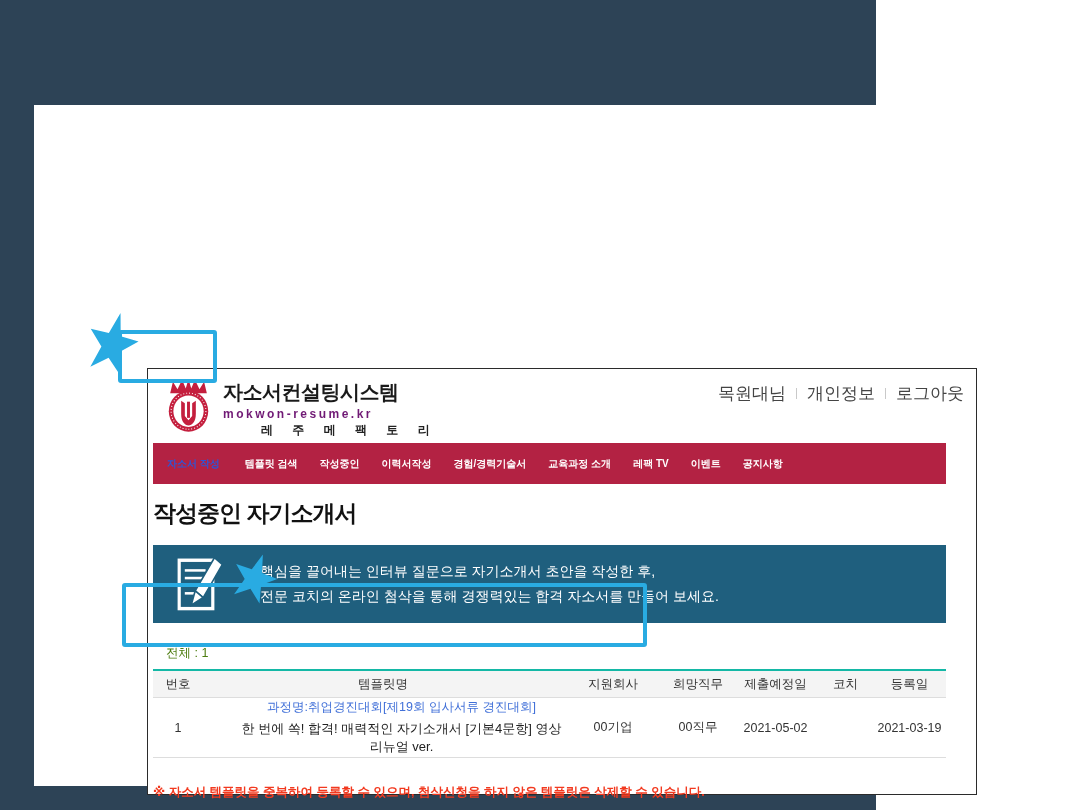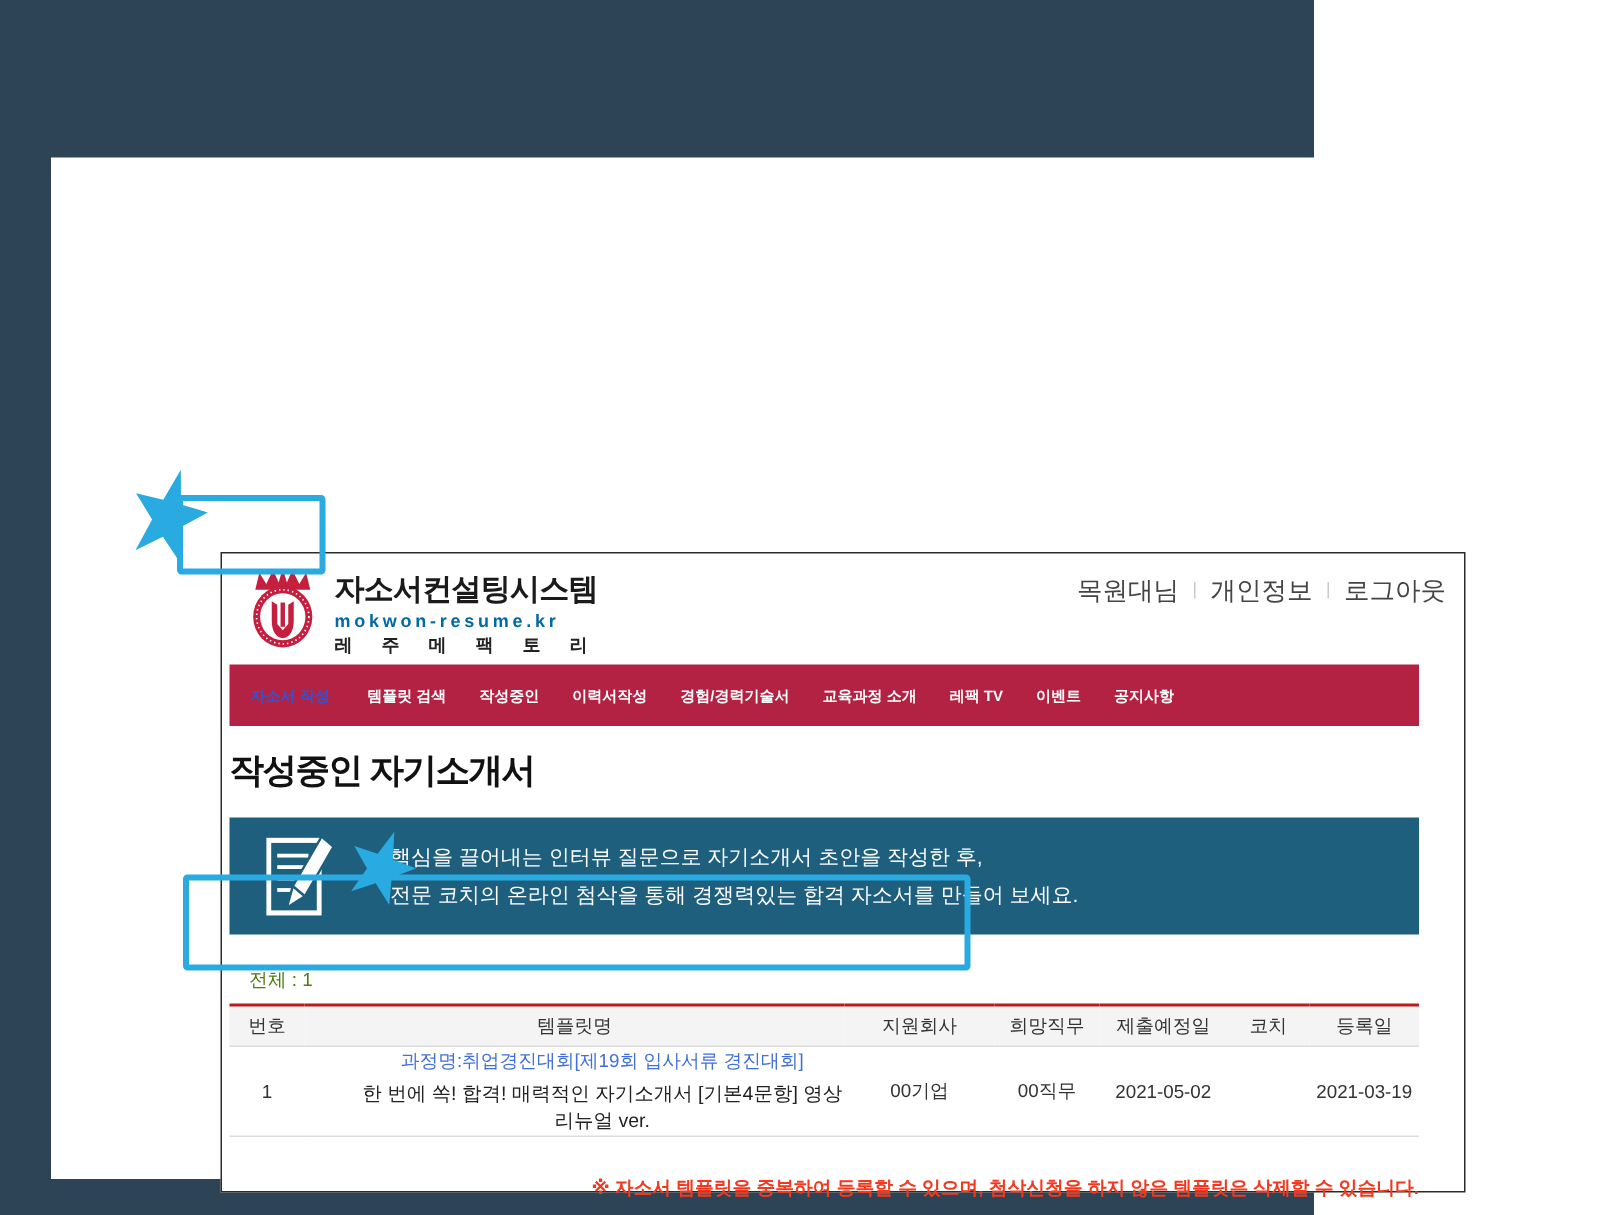--- a/index.html
+++ b/index.html
@@ -7,45 +7,45 @@
   .stage{position:relative;width:876px;height:810px;background:#2d4356;}
   .page{position:absolute;left:34px;top:105px;width:1003px;height:681px;background:#ffffff;}
   .shot{position:absolute;left:113px;top:263px;width:830px;height:427px;background:#ffffff;
         border:1px solid #2b2b2b;box-sizing:border-box;}
   
   .site-header{position:relative;height:74px;}
   .logo{position:absolute;left:13px;top:8px;display:flex;align-items:flex-start;cursor:pointer;}
   .logo-emblem{width:55px;height:57px;}
   .logo-text{margin-left:7px;padding-top:2px;}
   .logo-title{font-size:20px;font-weight:bold;color:#1a1a1a;letter-spacing:-0.5px;}
-  .logo-domain{font-size:12px;font-weight:bold;color:#0369a1;letter-spacing:2.5px;margin-top:1px;}
-  .logo-sub{font-size:12px;font-weight:bold;color:#222;letter-spacing:8px;margin-top:1px;}
+  .logo-domain{font-size:12px;font-weight:bold;color:#701a75;letter-spacing:2.5px;margin-top:1px;}
+  .logo-sub{font-size:12px;font-weight:bold;color:#222;letter-spacing:8px;margin-top:1px;margin-left:38px;}
   .user-links{position:absolute;right:12px;top:13px;display:flex;align-items:center;font-size:17px;color:#444;}
   .user-links a{color:#444;text-decoration:none;cursor:pointer;}
   .user-links .sep{display:inline-block;width:1px;height:11px;background:#c9c9c9;margin:0 10px;}
   
   .nav{margin-left:5px;width:793px;height:41px;background:#b32243;display:flex;align-items:center;box-sizing:border-box;}
   .nav a{color:#ffffff;font-size:10px;font-weight:bold;text-decoration:none;padding:0 11px;white-space:nowrap;cursor:pointer;}
   .nav a.active{color:#2f55d4;padding:0 14px;}
   
   h1.page-title{margin:14px 0 0 5px;font-size:23px;font-weight:bold;color:#111;letter-spacing:-1px;}
   .banner{margin:16px 0 0 5px;width:793px;height:78px;background:#1f5f7e;display:flex;align-items:center;
           box-sizing:border-box;padding-left:23px;}
   .banner-icon{width:48px;height:56px;flex:0 0 auto;}
   .banner-text{margin-left:36px;color:#ffffff;font-size:14px;line-height:1.8;}
   .total{margin:22px 0 7px 18px;font-size:12.5px;color:#4d7c0f;}
-  table.list{margin-left:5px;width:793px;border-collapse:collapse;border-top:2px solid #b91c1c;table-layout:fixed;}
+  table.list{margin-left:5px;width:793px;border-collapse:collapse;border-top:2px solid #14b8a6;table-layout:fixed;}
   table.list th{background:#f4f4f4;font-weight:normal;font-size:12.5px;color:#333;height:24px;
                 border-bottom:1px solid #ddd;text-align:center;}
   table.list td{font-size:12.5px;color:#333;height:56px;border-bottom:1px solid #ddd;
                 text-align:center;vertical-align:middle;}
   td.tpl{text-align:left;padding-left:38px;}
   .tpl-link{display:block;color:#4170d8;font-size:12.5px;text-decoration:none;margin-bottom:4px;cursor:pointer;}
   .tpl-desc{color:#222;font-size:13px;}
-  .notice{width:793px;margin:26px 0 0 5px;text-align:right;color:#f2391f;font-size:12.5px;font-weight:bold;}
+  .notice{width:793px;margin:26px 0 0 5px;text-align:left;color:#f2391f;font-size:12.5px;font-weight:bold;}
   
   .hl-box{position:absolute;border:4px solid #29abe2;box-sizing:border-box;border-radius:3px;z-index:5;}
   .hl-box1{left:118px;top:330px;width:99px;height:53px;}
   .hl-box2{left:122px;top:583px;width:525px;height:64px;}
   .hl-star{position:absolute;z-index:6;}
   .hl-star1{left:86px;top:312px;width:52px;height:66px;transform:rotate(15deg);}
   .hl-star2{left:231px;top:553px;width:46px;height:52px;transform:rotate(20deg);}
 </style>
 </head>
 <body>

